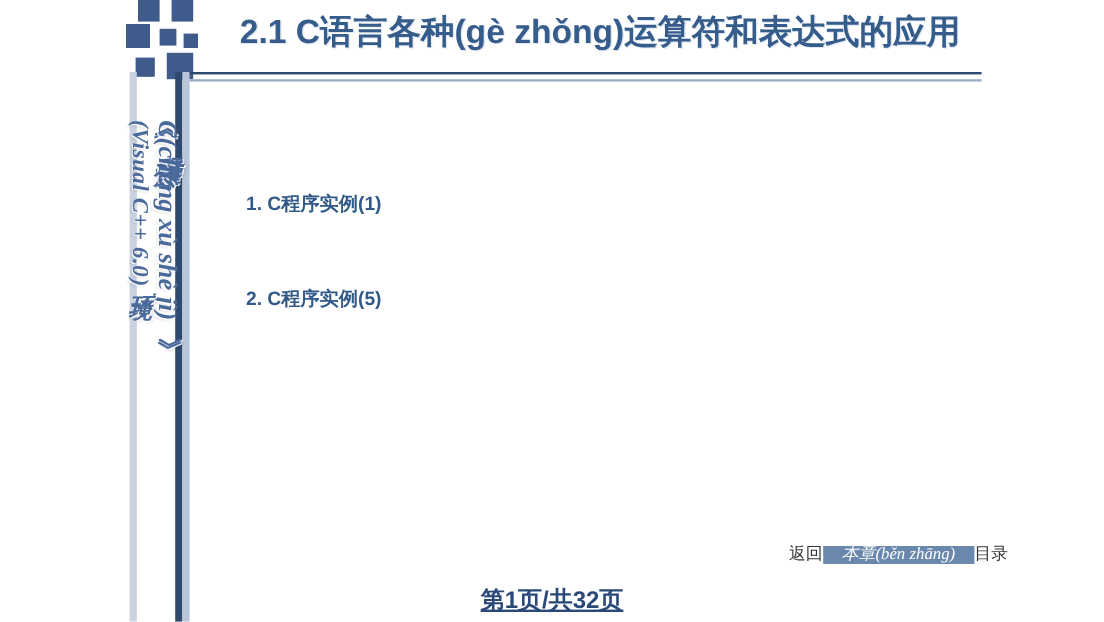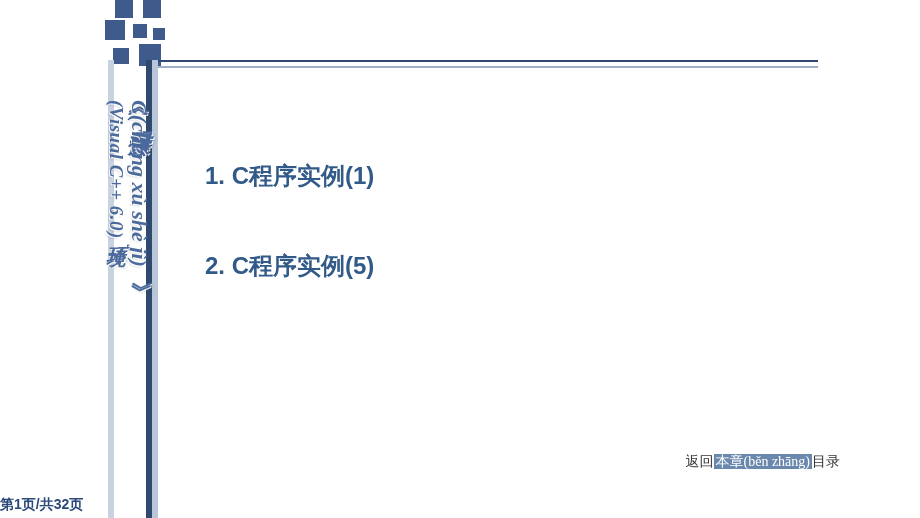--- a/index.html
+++ b/index.html
@@ -119,46 +119,48 @@
   }
 
   .content {
     position: absolute;
     left: 205px;
     top: 160px;
   }
   .item {
     color: #325a88;
     font-weight: 700;
-    font-size: 24px;
+    font-size: 16px;
     margin-bottom: 58px;
   }
 
   .footer-link {
     position: absolute;
     right: 80px;
     bottom: 47px;
     font-size: 14px;
     color: #333;
     font-family: "SimSun", serif;
   }
   .footer-link .hl {
     background: #6a87ac;
     color: #fff;
-    padding: 0 2px;
+    padding: 0 16px;
+    font-style: italic;
   }
   .page-ind {
     position: absolute;
     left: 0;
     right: 0;
     bottom: 4px;
-    text-align: left;
-    font-size: 14px;
+    text-align: center;
+    font-size: 20px;
     color: #2a4878;
     font-weight: 700;
+    text-decoration: underline;
   }
   .page-ind .sub { color: #2a4878; font-weight: 700; }
 </style>
 </head>
 <body>
 
 <div class="slide">
 
   <div class="left-band">
     <div class="deco">
@@ -171,20 +173,21 @@
       <div class="sq sq7"></div>
     </div>
     <div class="vline-mid"></div>
     <div class="vline-dark"></div>
     <div class="vline-light"></div>
 
     <div class="side-text book">《C语言程序设计(chéng xù shè jì)》</div>
     <div class="side-text env">(Visual C++ 6.0环境)</div>
   </div>
 
+  <div class="title">2.1   C语言各种(gè zhǒng)运算符和表达式的应用</div>
 
   <hr class="hr-top">
   <hr class="hr-top2">
 
   <div class="content">
     <div class="item">1. C程序实例(1)</div>
     <div class="item">2. C程序实例(5)</div>
   </div>
 
   <div class="footer-link">

